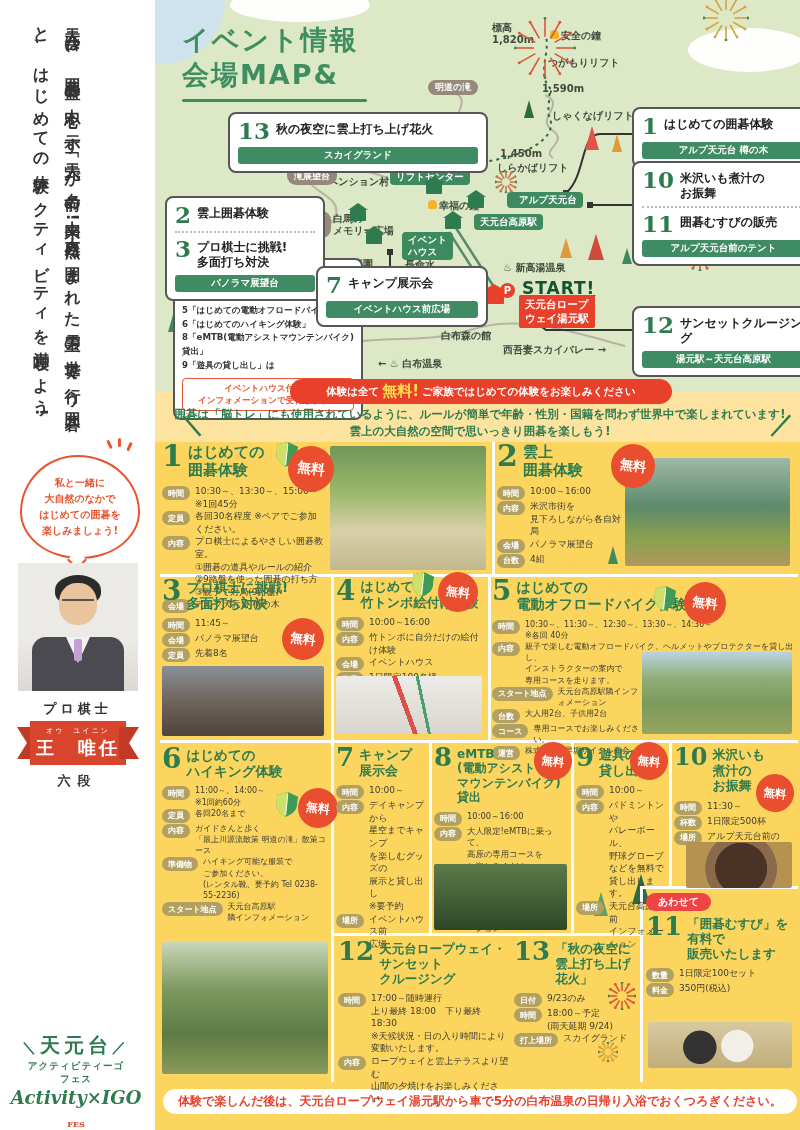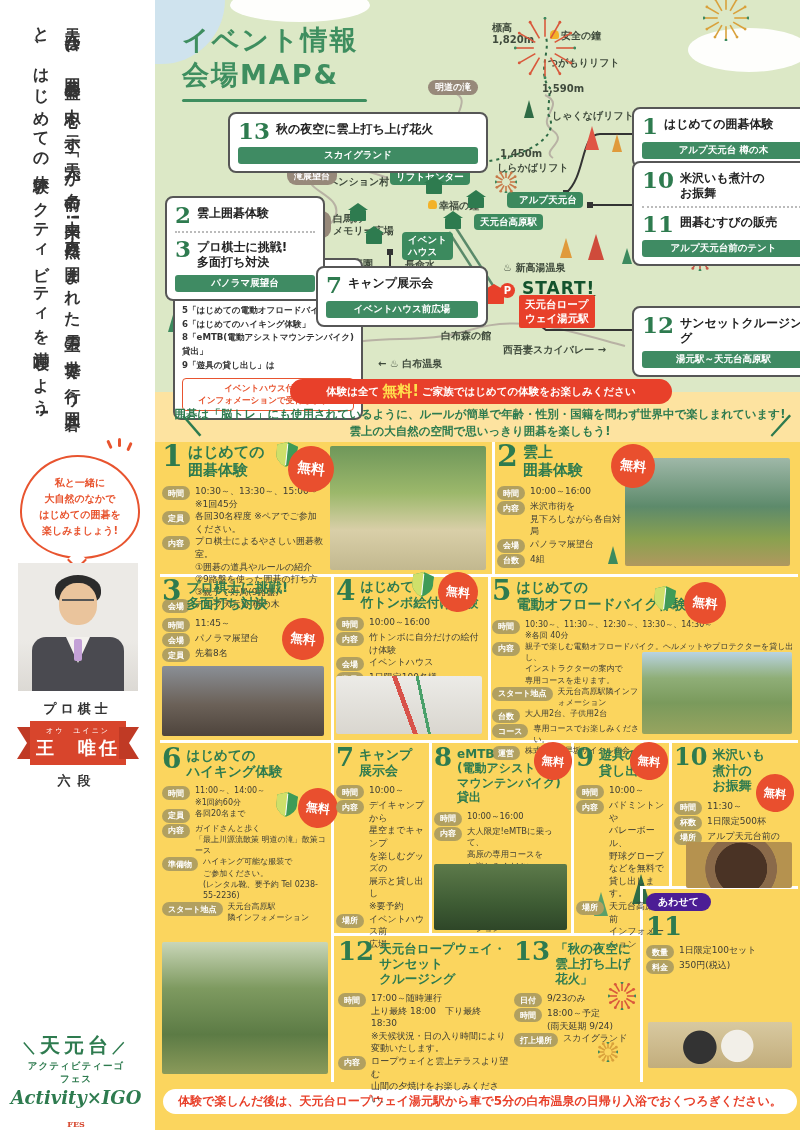--- a/index.html
+++ b/index.html
@@ -58,21 +58,21 @@
   .ev-num{font-family:"DejaVu Serif","Liberation Serif",serif;font-weight:bold;color:#2e7b4f;line-height:.9;flex:none;}
   .ev-title{font-weight:bold;color:#2e7b4f;line-height:1.2;white-space:pre-line;padding-top:1px;}
   .ev-rows{margin-top:6px;display:flex;flex-direction:column;}
   .ev-row{display:flex;gap:5px;align-items:flex-start;}
   .pill{flex:none;background:#b1a060;color:#fff;font-size:8px;border-radius:7px;padding:1.5px 6px;font-weight:bold;margin-top:1px;white-space:nowrap;}
   .val{font-size:9px;color:#3d3d35;line-height:1.4;white-space:pre-line;}
   .free{position:absolute;border-radius:50%;background:#e94f2e;color:#fff;font-weight:bold;
         display:flex;align-items:center;justify-content:center;transform:rotate(8deg);z-index:5;}
   .beginner{display:inline-block;margin-left:6px;transform:rotate(6deg);}
   .beg-abs{position:absolute;z-index:5;}
-  .pre-pill{display:inline-block;background:#4c1d95;color:#fff;border-radius:10px;font-size:10px;font-weight:bold;padding:2px 12px;margin-bottom:4px;}
+  .pre-pill{display:inline-block;background:#ef4444;color:#fff;border-radius:10px;font-size:10px;font-weight:bold;padding:2px 12px;margin-bottom:4px;}
   .photo{position:absolute;border-radius:2px;z-index:4;}
   .ph-picnic{background:linear-gradient(180deg,#6f975a 0%,#9cb86b 38%,#d9cfa8 68%,#c2b88f 100%);}
   .ph-mountain{background:linear-gradient(180deg,#9fb8a8 0%,#5d8a6b 45%,#8aa14f 75%,#b0985f 100%);}
   .ph-crowd{background:linear-gradient(180deg,#8a8f96,#6b6158 55%,#4e443c);}
   .ph-take{background:linear-gradient(70deg,transparent 46%,#d8524a 46%,#d8524a 49%,transparent 49%),
                       linear-gradient(78deg,transparent 58%,#4aa06a 58%,#4aa06a 60%,transparent 60%),
                       linear-gradient(#ecebe7,#d9d6cf);}
   .ph-bikes{background:linear-gradient(180deg,#b9d3e2 0%,#8fae77 32%,#7a9a5c 62%,#97a45f 100%);}
   .ph-hikers{background:linear-gradient(180deg,#c9d6b8 0%,#7e9a60 35%,#5c7b45 70%,#8a9a5a 100%);}
   .ph-mtb{background:linear-gradient(180deg,#5d7a4a,#3e5c34 60%,#2e4628);}
@@ -834,20 +834,23 @@
         <div class="ev-row">
           <span class="pill">場所</span>
           <span class="val">アルプ天元台前の
 テント</span>
         </div>
       </div>
       <div class="photo ph-imoni" style="left: 12px; top: 96px; width: 106px; height: 46px;"></div>
     </div>
     <div class="ev" style="left: 646px; top: 890px; width: 150px;"><div class="pre-pill">あわせて</div><div class="ev-head">
         <span class="ev-num" style="font-size: 26px;">11</span>
+        <span class="ev-title" style="font-size: 12.5px;">「囲碁むすび」を
+有料で
+販売いたします</span>
       </div><div class="ev-rows">
         <div class="ev-row">
           <span class="pill">数量</span>
           <span class="val">1日限定100セット</span>
         </div>
         <div class="ev-row">
           <span class="pill">料金</span>
           <span class="val">350円(税込)</span>
         </div>
       </div><div class="photo ph-musubi" style="left: 2px; top: 132px; width: 144px; height: 46px;"></div></div>

